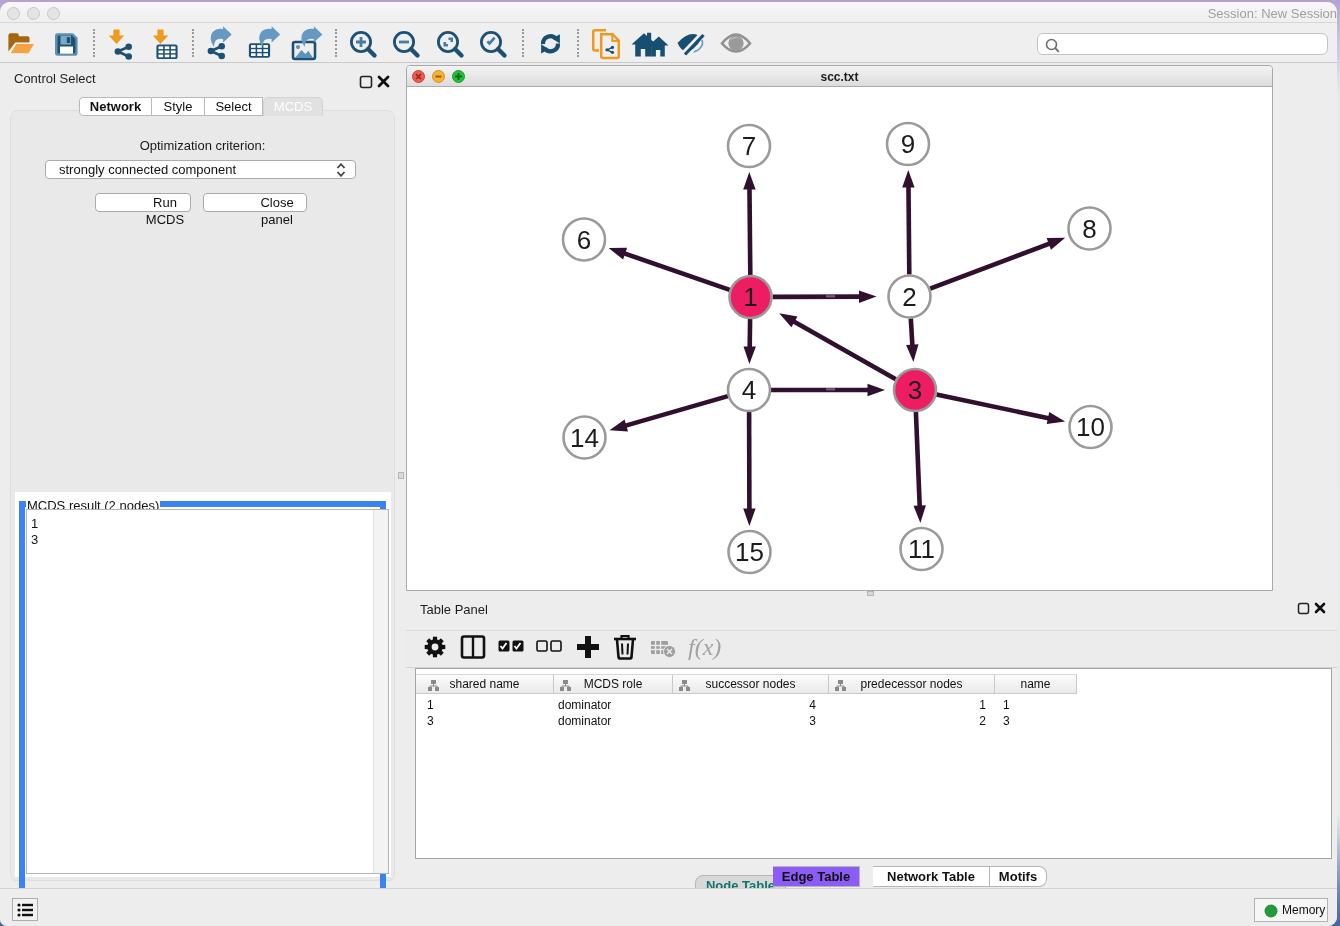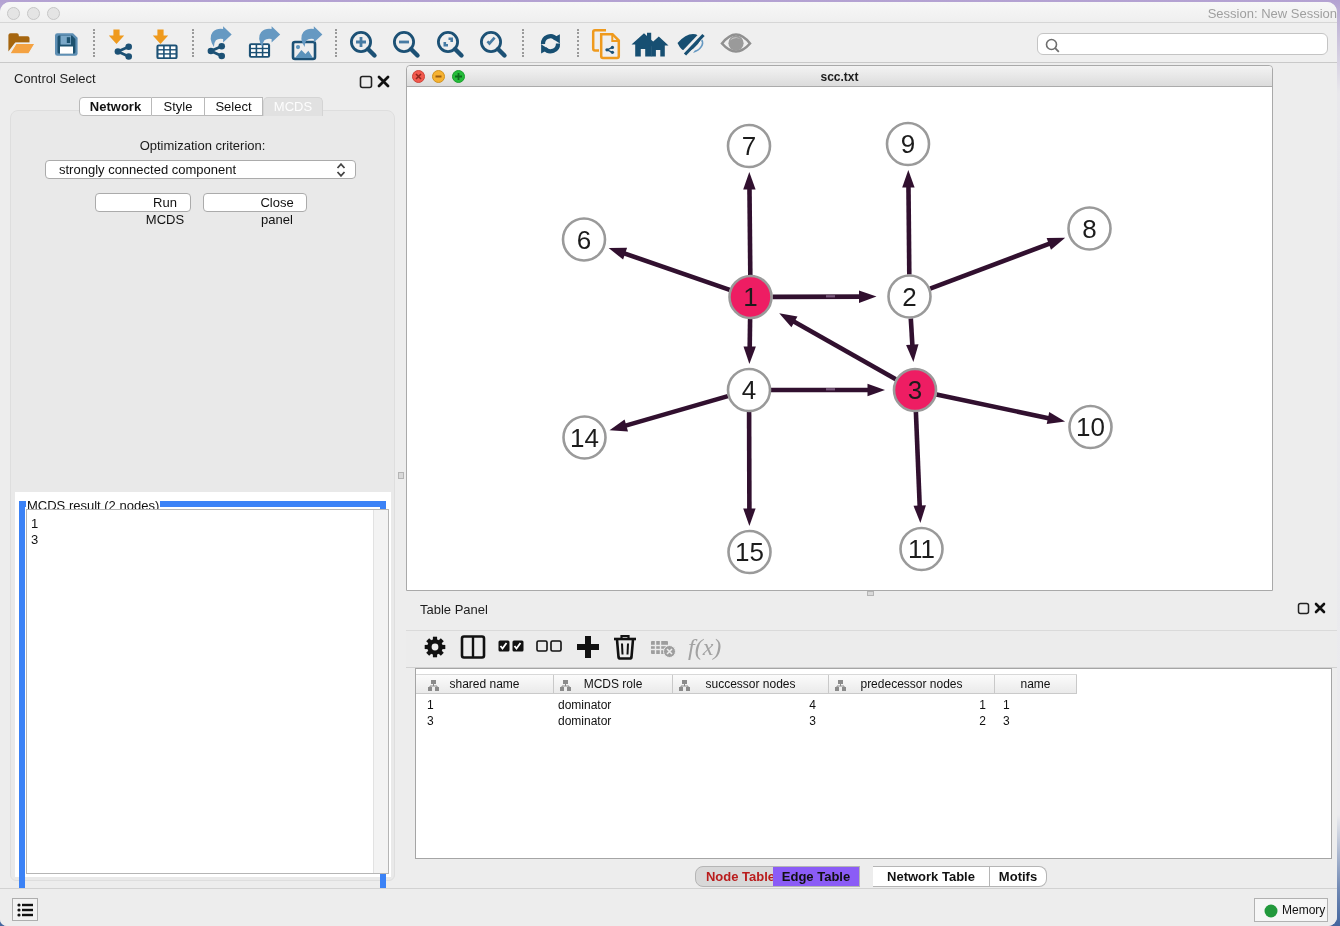--- a/index.html
+++ b/index.html
@@ -429,21 +429,21 @@
       <div class="trow" style="left:142px; top:28px;">dominator</div>
       <div class="trow" style="left:0; top:28px; width:400px; text-align:right;">4</div>
       <div class="trow" style="left:0; top:28px; width:570px; text-align:right;">1</div>
       <div class="trow" style="left:587px; top:28px;">1</div>
       <div class="trow" style="left:11px;  top:44px;">3</div>
       <div class="trow" style="left:142px; top:44px;">dominator</div>
       <div class="trow" style="left:0; top:44px; width:400px; text-align:right;">3</div>
       <div class="trow" style="left:0; top:44px; width:570px; text-align:right;">2</div>
       <div class="trow" style="left:587px; top:44px;">3</div>
     </div>
-    <div class="btab" style="left:289px; width:91px; background:#d8d8d8; color:#b91c1c; border-radius:8px 0 0 8px; font-weight:bold;">Node Table</div>
+    <div class="btab" style="left:289px; width:91px; background:#d8d8d8; color:#0f766e; border-radius:8px 0 0 8px; font-weight:bold;margin-top:9px;">Node Table</div>
     <div class="btab" style="left:367px; width:87px; background:#8b5cf6; border-left:none;">Edge Table</div>
     <div class="btab" style="left:467px; width:117px; background:#fff; border-left:none;">Network Table</div>
     <div class="btab" style="left:584px; width:57px; background:#fff; border-left:none; border-radius:0 8px 8px 0;">Motifs</div>
   </div>
 
   <div id="statusbar">
     <div id="listbtn">
         <svg style="position:absolute; left:4px; top:3px;" width="18" height="16">
 <g fill="#111">
             <circle cx="2" cy="3" r="1.6"></circle>

